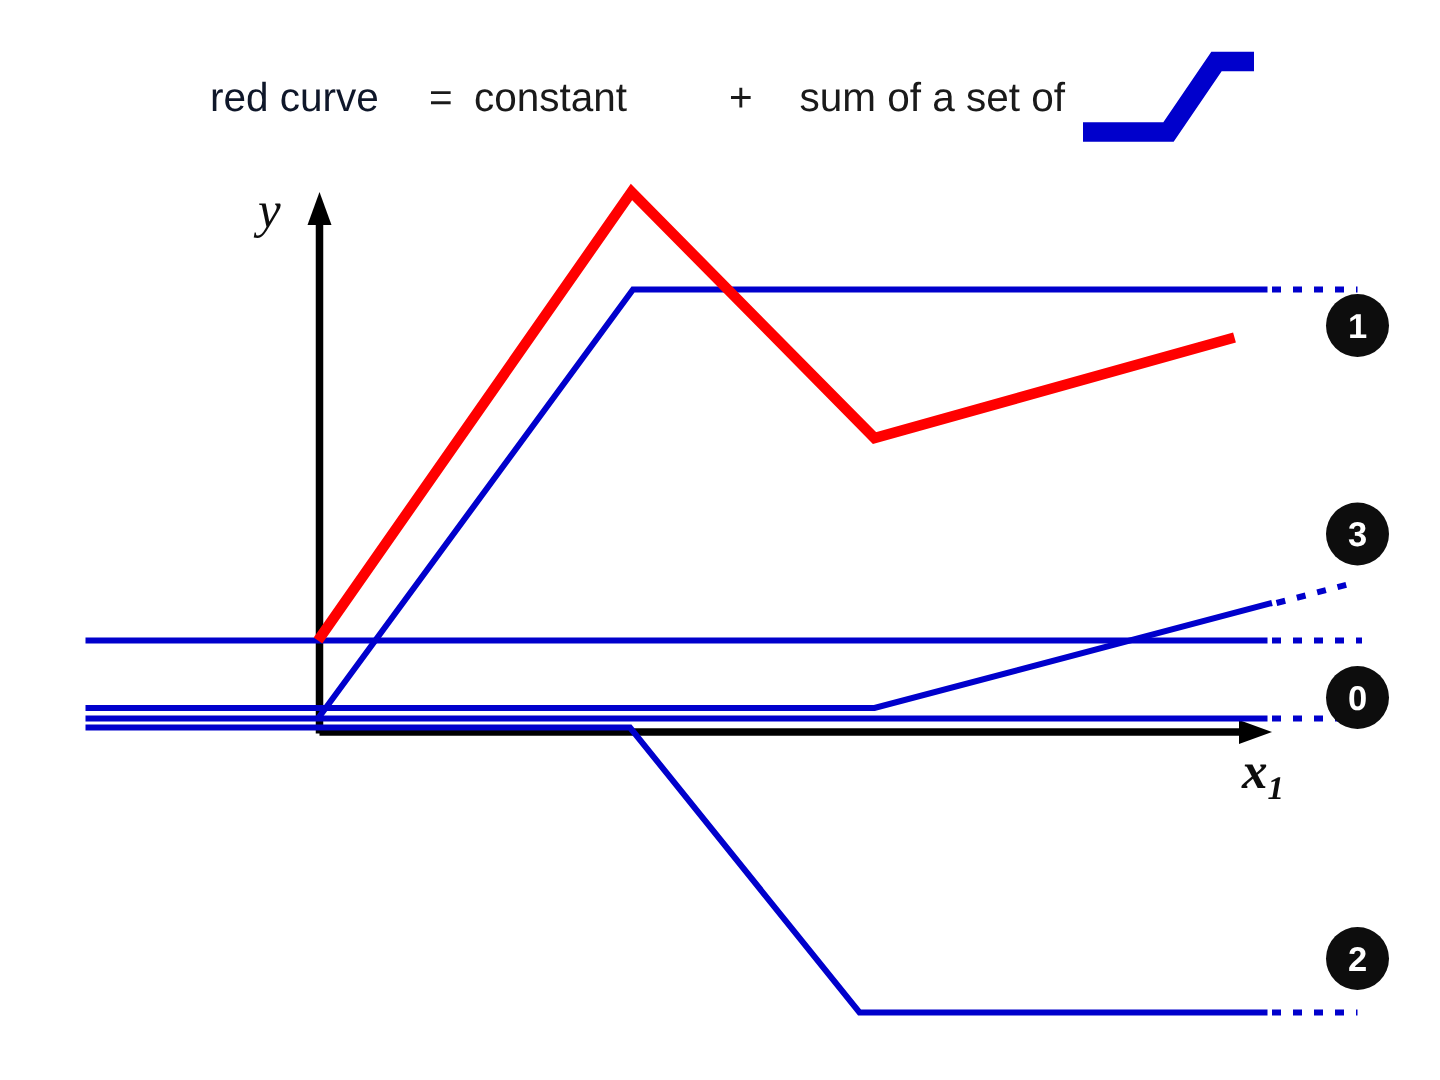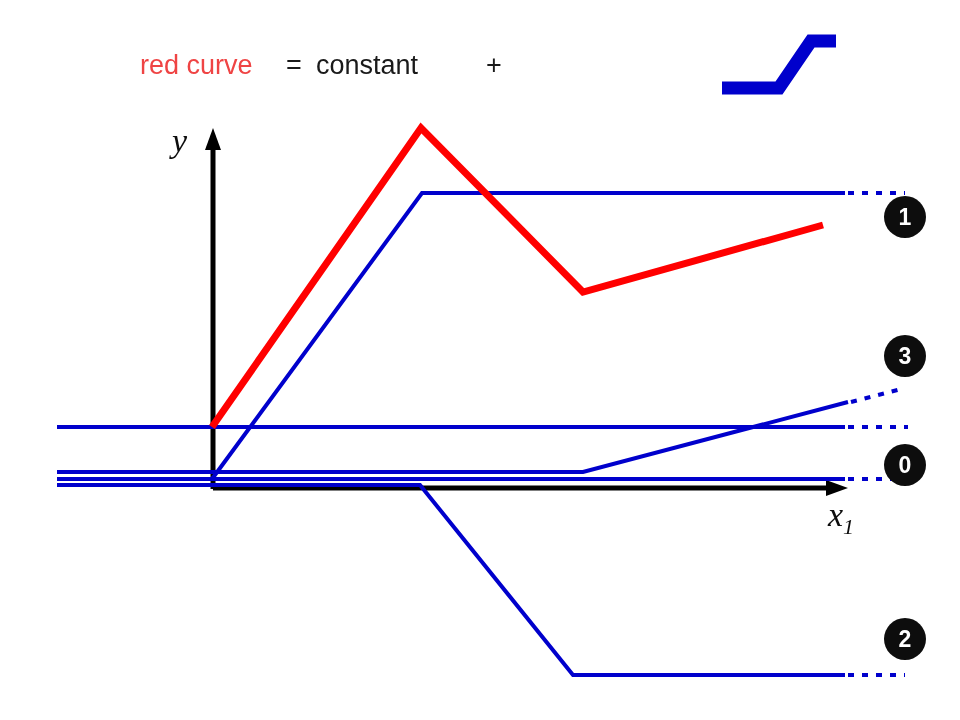--- a/index.html
+++ b/index.html
@@ -30,21 +30,21 @@
   .eq-item {
     position: absolute;
     font-family: "Liberation Sans", sans-serif;
     font-size: 27px;
     font-weight: 400;
     line-height: 1;
     white-space: nowrap;
     color: #1a1a1a;
   }
   .eq-red {
-    color: #ef4444;
+    color: #0f172a;
     text-align: center;
   }
   #eq-redcurve  { left: 140px; top: 16px; }
   #eq-equals    { left: 286px; top: 16px; }
   #eq-constant  { left: 316px; top: 16px; }
   #eq-plus      { left: 486px; top: 16px; }
   #eq-sumofset  { left: 533px; top: 16px; }
 
   
   #plot {
@@ -87,37 +87,39 @@
   }
   #label-y {
     left: 172px;
     top: 124px;
     font-size: 34px;
   }
   #label-x {
     left: 828px;
     top: 498px;
     font-size: 34px;
+    font-weight: bold;
   }
   #label-x .sub {
     font-size: 22px;
     font-style: italic;
     vertical-align: sub;
   }
 </style>
 </head>
 <body>
 
 <div id="stage">
 
   <div class="eq-row">
     <span class="eq-item eq-red" id="eq-redcurve">red curve</span>
     <span class="eq-item" id="eq-equals">=</span>
     <span class="eq-item" id="eq-constant">constant</span>
     <span class="eq-item" id="eq-plus">+</span>
+    <span class="eq-item" id="eq-sumofset">sum of a set of</span>
   </div>
 
   <svg id="plot" viewBox="0 0 960 720">
 
     <g>
       <polyline points="719,485 " fill="none" stroke="none"></polyline>
       <polyline points="722,88 779,88 811,41 836,41" fill="none" stroke="#0000CC" stroke-width="13" stroke-linecap="butt" stroke-linejoin="miter"></polyline>
     </g>
 
     <g>

